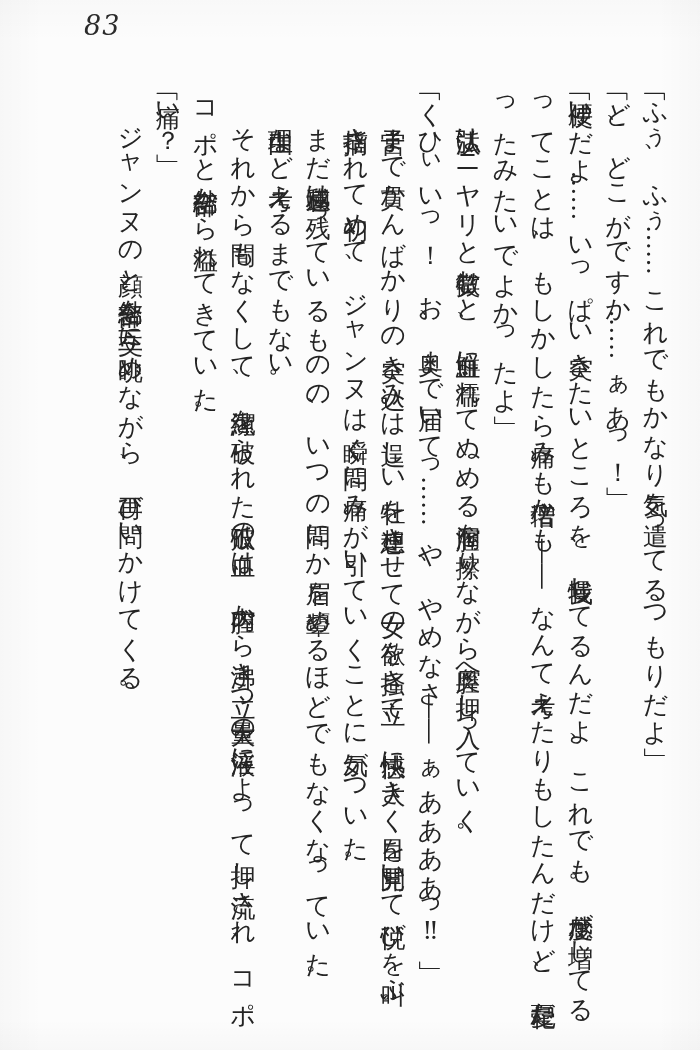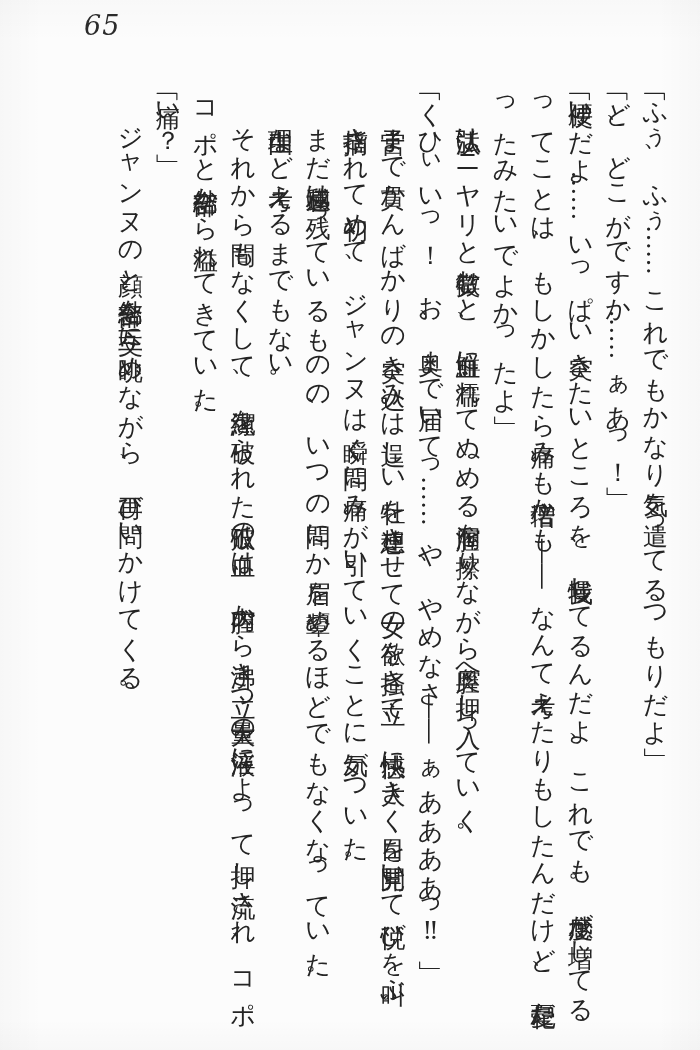--- a/index.html
+++ b/index.html
@@ -49,21 +49,21 @@
     padding: 0;
   }
   .text-block p.narrative {
     text-indent: 1em;
   }
 </style>
 </head>
 <body>
 
 <div class="page">
-  <div class="page-number">65</div>
+  <div class="page-number">83</div>
 
   <div class="text-block">
       <p class="dialogue">「ふぅ、ふぅ……これでもかなり気を遣ってるつもりだよ」</p>
       <p class="dialogue">「ど、どこがですか……ぁあっ！」</p>
       <p class="dialogue">「腰使いだよ……いっぱい突きたいところを、我慢してるんだよ、これでも。感度が増してるってことは、もしかしたら痛みも倍増かも――なんて考えたりもしたんだけど、杞憂だったみたいでよかったよ」</p>
       <p class="narrative">弘汰はニヤリと微笑むと、鮮血に濡れてぬめる膣洞を擦りながら膣奥へ押し入っていく。</p>
       <p class="dialogue">「くひぃいっ！　お、奥まで届いてっ……や、やめなさ――ぁああああっ‼」</p>
       <p class="narrative">子宮まで貫かんばかりの突き込みは逞しい牡を連想させて女の欲を掻き立て、快感に大きく目を見開いて悦びを叫ぶ。</p>
       <p class="narrative">指摘されて初めて、ジャンヌは瞬く間に痛みが引いていくことに気がついた。</p>
       <p class="narrative">まだ違和感は残っているものの、いつの間にか眉を顰めるほどでもなくなっていた。</p>

